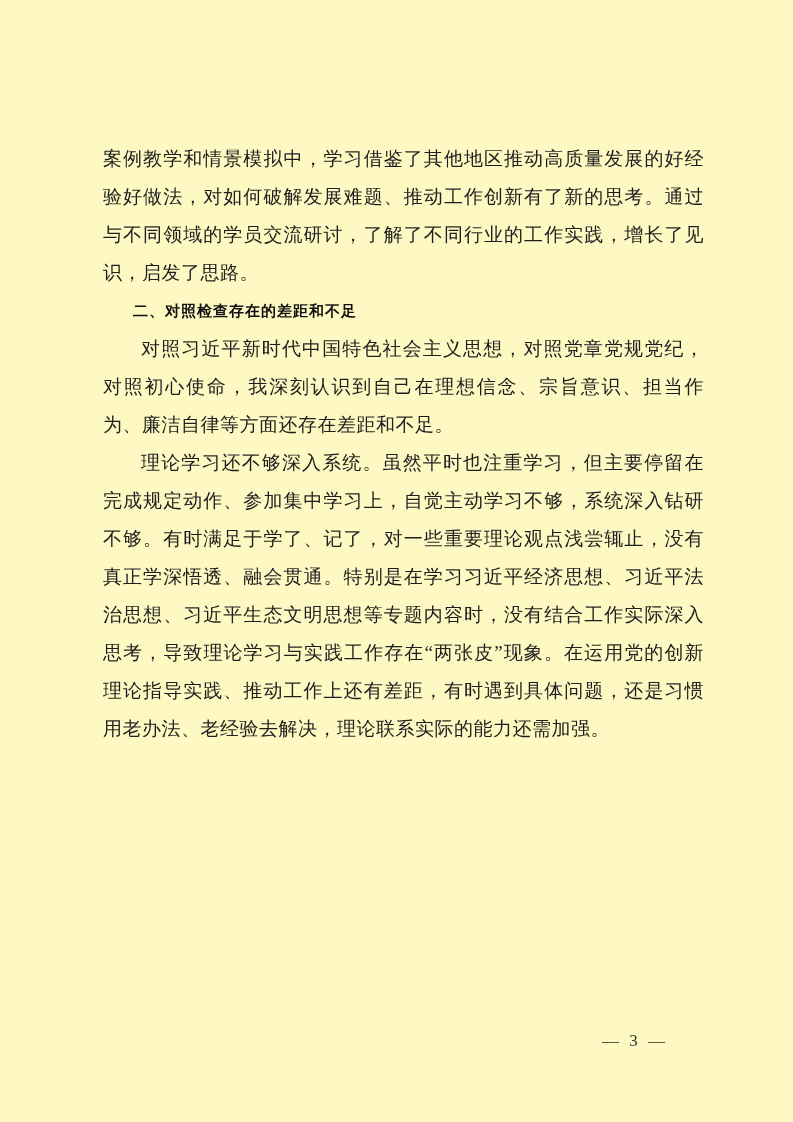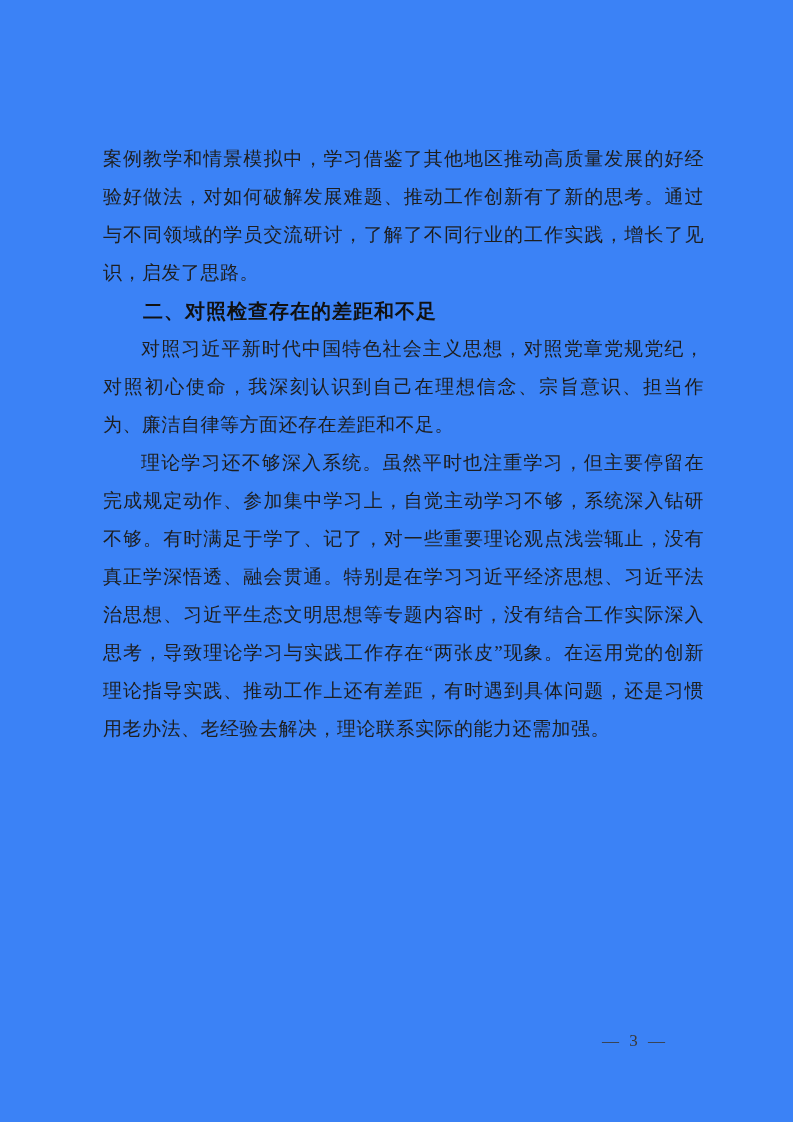--- a/index.html
+++ b/index.html
@@ -4,21 +4,21 @@
 <style>
   html, body {
     margin: 0;
     padding: 0;
     background: #ffffff;
   }
   .page {
     position: relative;
     width: 793px;
     height: 1122px;
-    background: #3b82f6;
+    background: #fef9c3;
     overflow: hidden;
     font-family: "Liberation Serif", "DejaVu Serif", serif;
   }
   .content {
     position: absolute;
     left: 103px;
     top: 140px;
     width: 601px;
     color: #1e1e1e;
   }
@@ -29,21 +29,21 @@
     text-align: justify;
     letter-spacing: 0.5px;
     color: #1e1e1e;
   }
   .content p.indent {
     text-indent: 2em;
   }
   .content p.heading {
     font-family: "Liberation Sans", "DejaVu Sans", sans-serif;
     font-weight: bold;
-    font-size: 20px;
+    font-size: 15px;
     line-height: 38px;
     text-indent: 2em;
     letter-spacing: 1px;
     color: #111111;
   }
   .page-number {
     position: absolute;
     top: 1031px;
     left: 595px;
     width: 80px;

